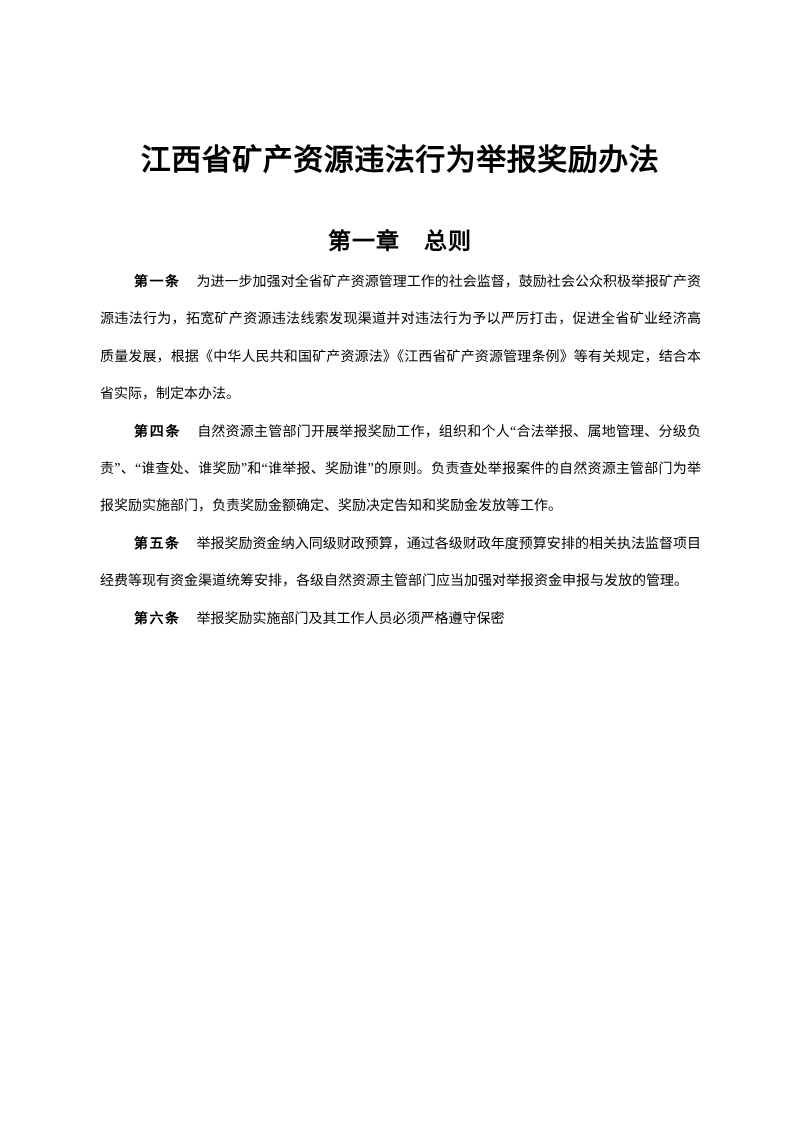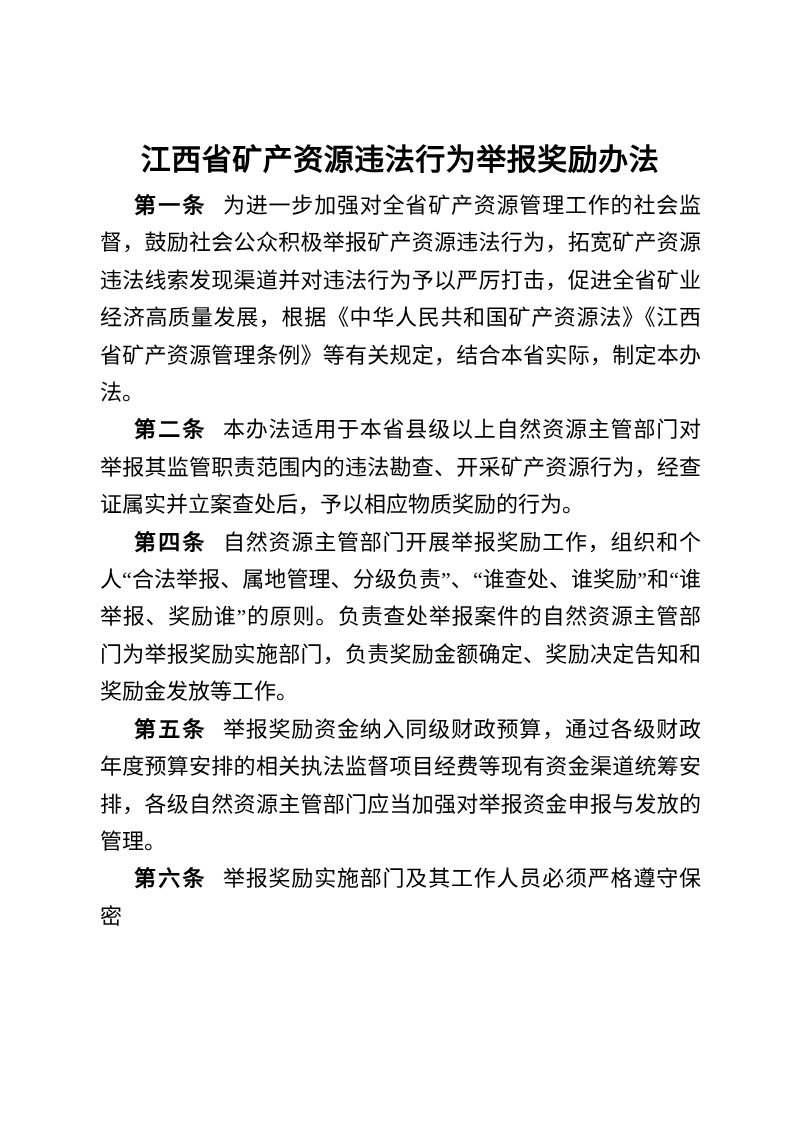--- a/index.html
+++ b/index.html
@@ -32,21 +32,21 @@
     font-family: "Liberation Sans", sans-serif;
     font-weight: bold;
     font-size: 23px;
     line-height: 30px;
     letter-spacing: 1px;
   }
   .doc-body {
     margin-top: 7px;
     padding: 0 97px 0 98px;
     font-family: "Liberation Serif", serif;
-    font-size: 22px;
+    font-size: 14px;
     line-height: 37.4px;
     text-align: justify;
   }
   .article {
     margin: 0;
     padding: 0;
     text-indent: 34px;
   }
   .article-label {
     font-family: "Liberation Sans", sans-serif;
@@ -55,26 +55,26 @@
     margin-right: 16px;
   }
 </style>
 </head>
 <body>
 
 <div class="page">
 
   <h1 class="doc-title">江西省矿产资源违法行为举报奖励办法</h1>
 
+  <h2 class="chapter-heading">第一章　总则</h2>
 
   <div class="doc-body">
 
     <p class="article"><span class="article-label">第一条</span><span class="article-text">为进一步加强对全省矿产资源管理工作的社会监督，鼓励社会公众积极举报矿产资源违法行为，拓宽矿产资源违法线索发现渠道并对违法行为予以严厉打击，促进全省矿业经济高质量发展，根据《中华人民共和国矿产资源法》《江西省矿产资源管理条例》等有关规定，结合本省实际，制定本办法。</span></p>
 
-    <p class="article"><span class="article-label">第二条</span><span class="article-text">本办法适用于本省县级以上自然资源主管部门对举报其监管职责范围内的违法勘查、开采矿产资源行为，经查证属实并立案查处后，予以相应物质奖励的行为。</span></p>
 
 
     <p class="article"><span class="article-label">第四条</span><span class="article-text">自然资源主管部门开展举报奖励工作，组织和个人“合法举报、属地管理、分级负责”、“谁查处、谁奖励”和“谁举报、奖励谁”的原则。负责查处举报案件的自然资源主管部门为举报奖励实施部门，负责奖励金额确定、奖励决定告知和奖励金发放等工作。</span></p>
 
     <p class="article"><span class="article-label">第五条</span><span class="article-text">举报奖励资金纳入同级财政预算，通过各级财政年度预算安排的相关执法监督项目经费等现有资金渠道统筹安排，各级自然资源主管部门应当加强对举报资金申报与发放的管理。</span></p>
 
     <p class="article"><span class="article-label">第六条</span><span class="article-text">举报奖励实施部门及其工作人员必须严格遵守保密</span></p>
 
   </div>
 </div>

